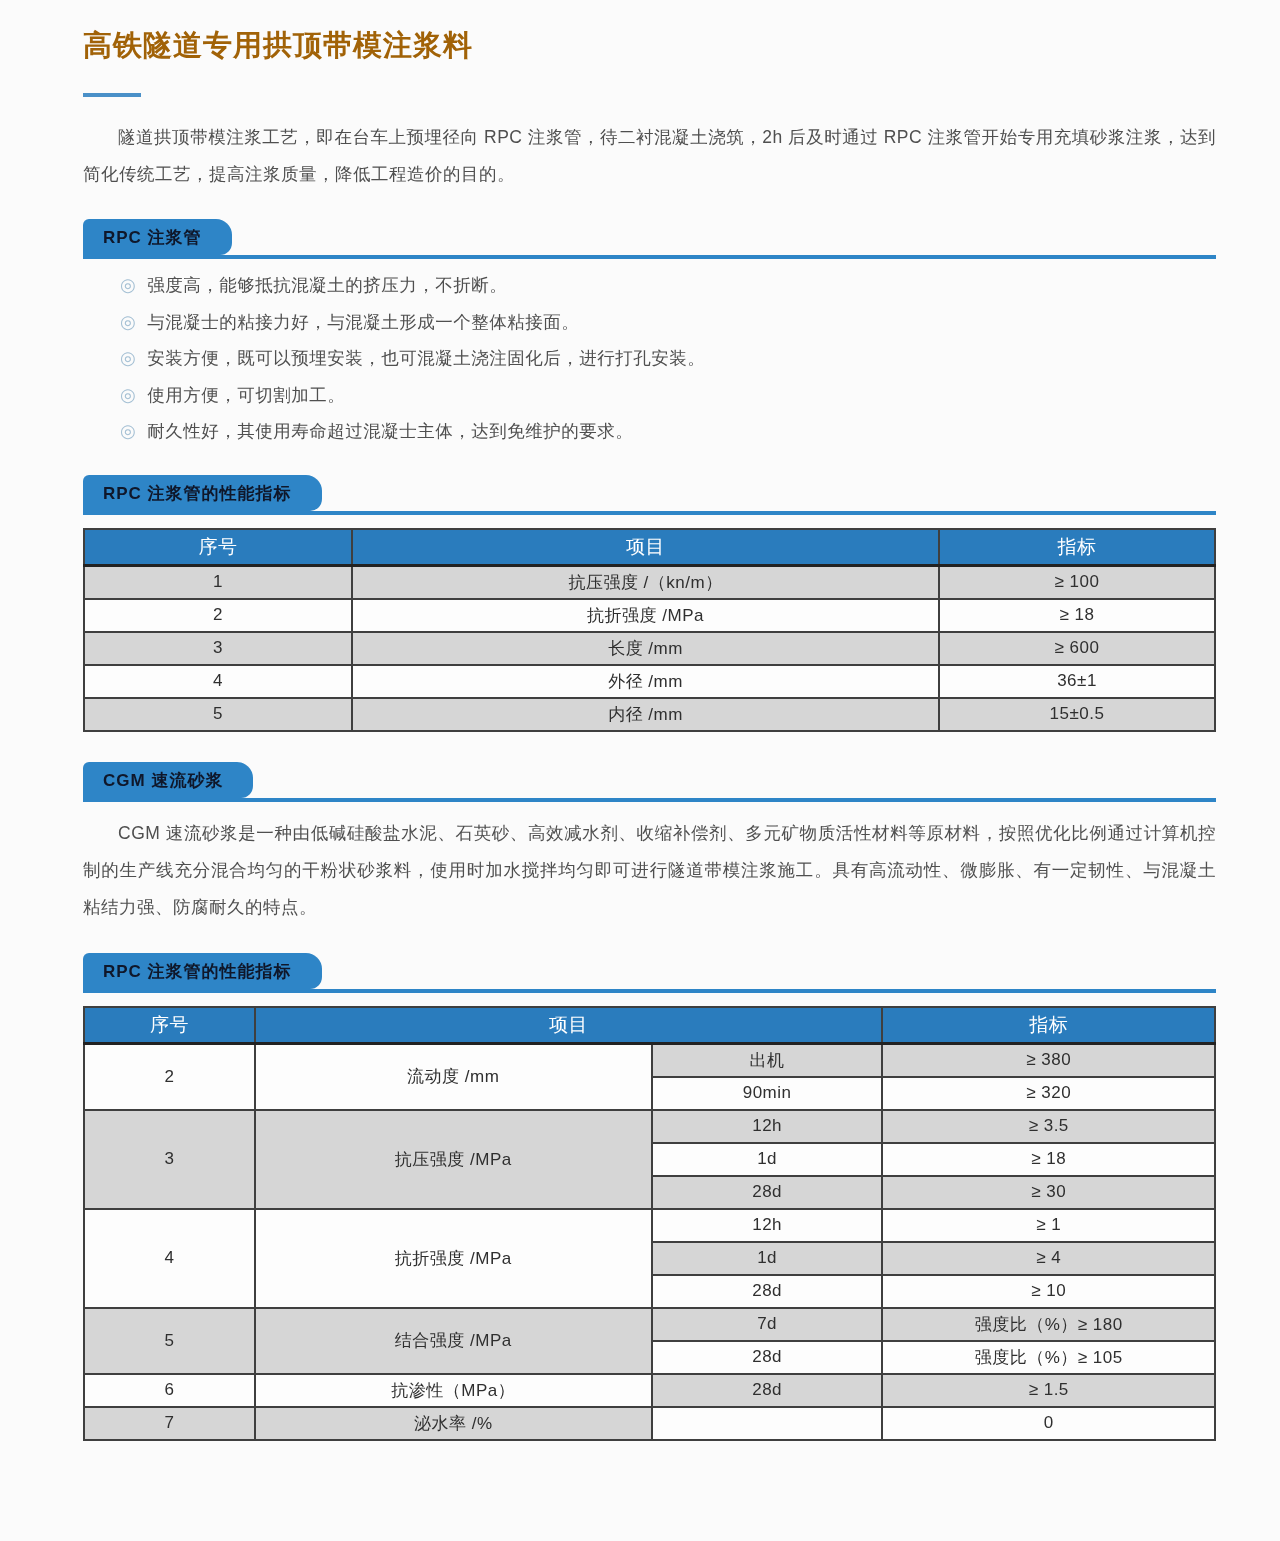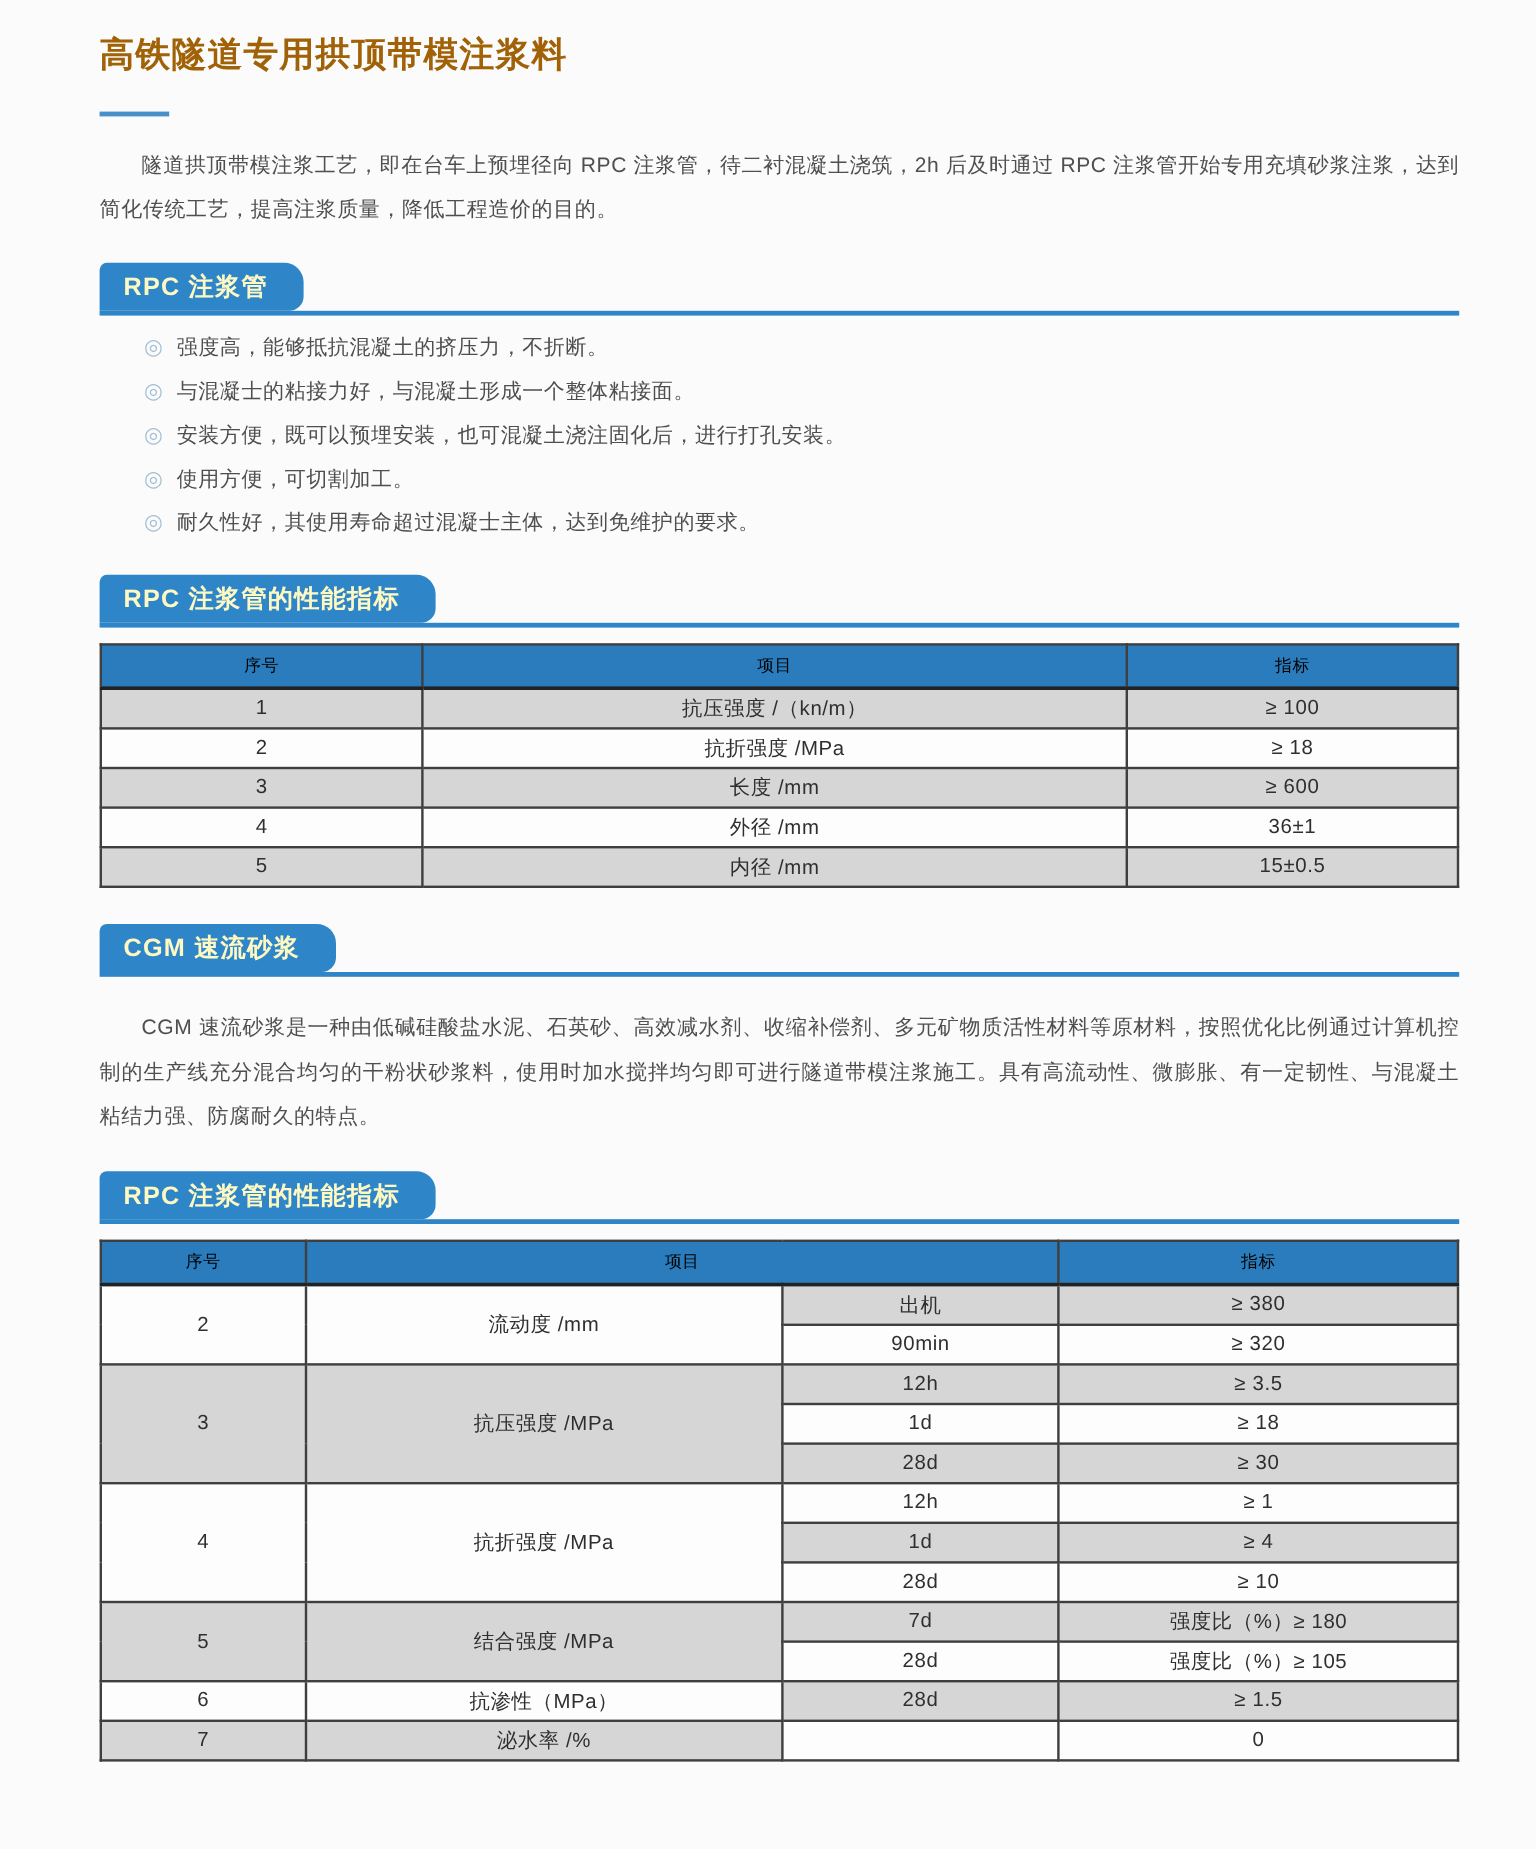--- a/index.html
+++ b/index.html
@@ -41,22 +41,22 @@
   }
   .intro{margin-top:22px;}
 
   .section-bar{
     border-bottom:4px solid var(--accent);
     line-height:0;
   }
   .section-tab{
     display:inline-block;
     background:var(--accent);
-    color:#fef9c3;
-    font-size:21px;
+    color:#0f172a;
+    font-size:17px;
     font-weight:bold;
     line-height:1;
     padding:10px 30px 9px 20px;
     border-radius:6px 16px 12px 0;
     letter-spacing:1px;
   }
   .bar-1{margin-top:26px;}
   .para-rpc{margin-top:15px;}
 
   .feature-list{
@@ -89,30 +89,30 @@
     text-align:center;
     vertical-align:middle;
     font-size:17px;
     height:33px;
     padding:1px 6px;
     color:var(--table-ink);
     letter-spacing:0.5px;
   }
   thead th{
     background:var(--accent-dark);
-    color:#000000;
+    color:#ffffff;
     font-weight:normal;
-    font-size:14px;
+    font-size:19px;
     height:37px;
     border-bottom:3px solid #222;
   }
   td.shaded{background:var(--shade);}
 
   .bar-3{margin-top:30px;}
-  .para-cgm{margin-top:24px;}
+  .para-cgm{margin-top:13px;}
   .bar-4{margin-top:27px;}
 </style>
 </head>
 <body>
 
 <div class="page">
 
   <h1 class="doc-title">高铁隧道专用拱顶带模注浆料</h1>
   <div class="title-underline"></div>
 

